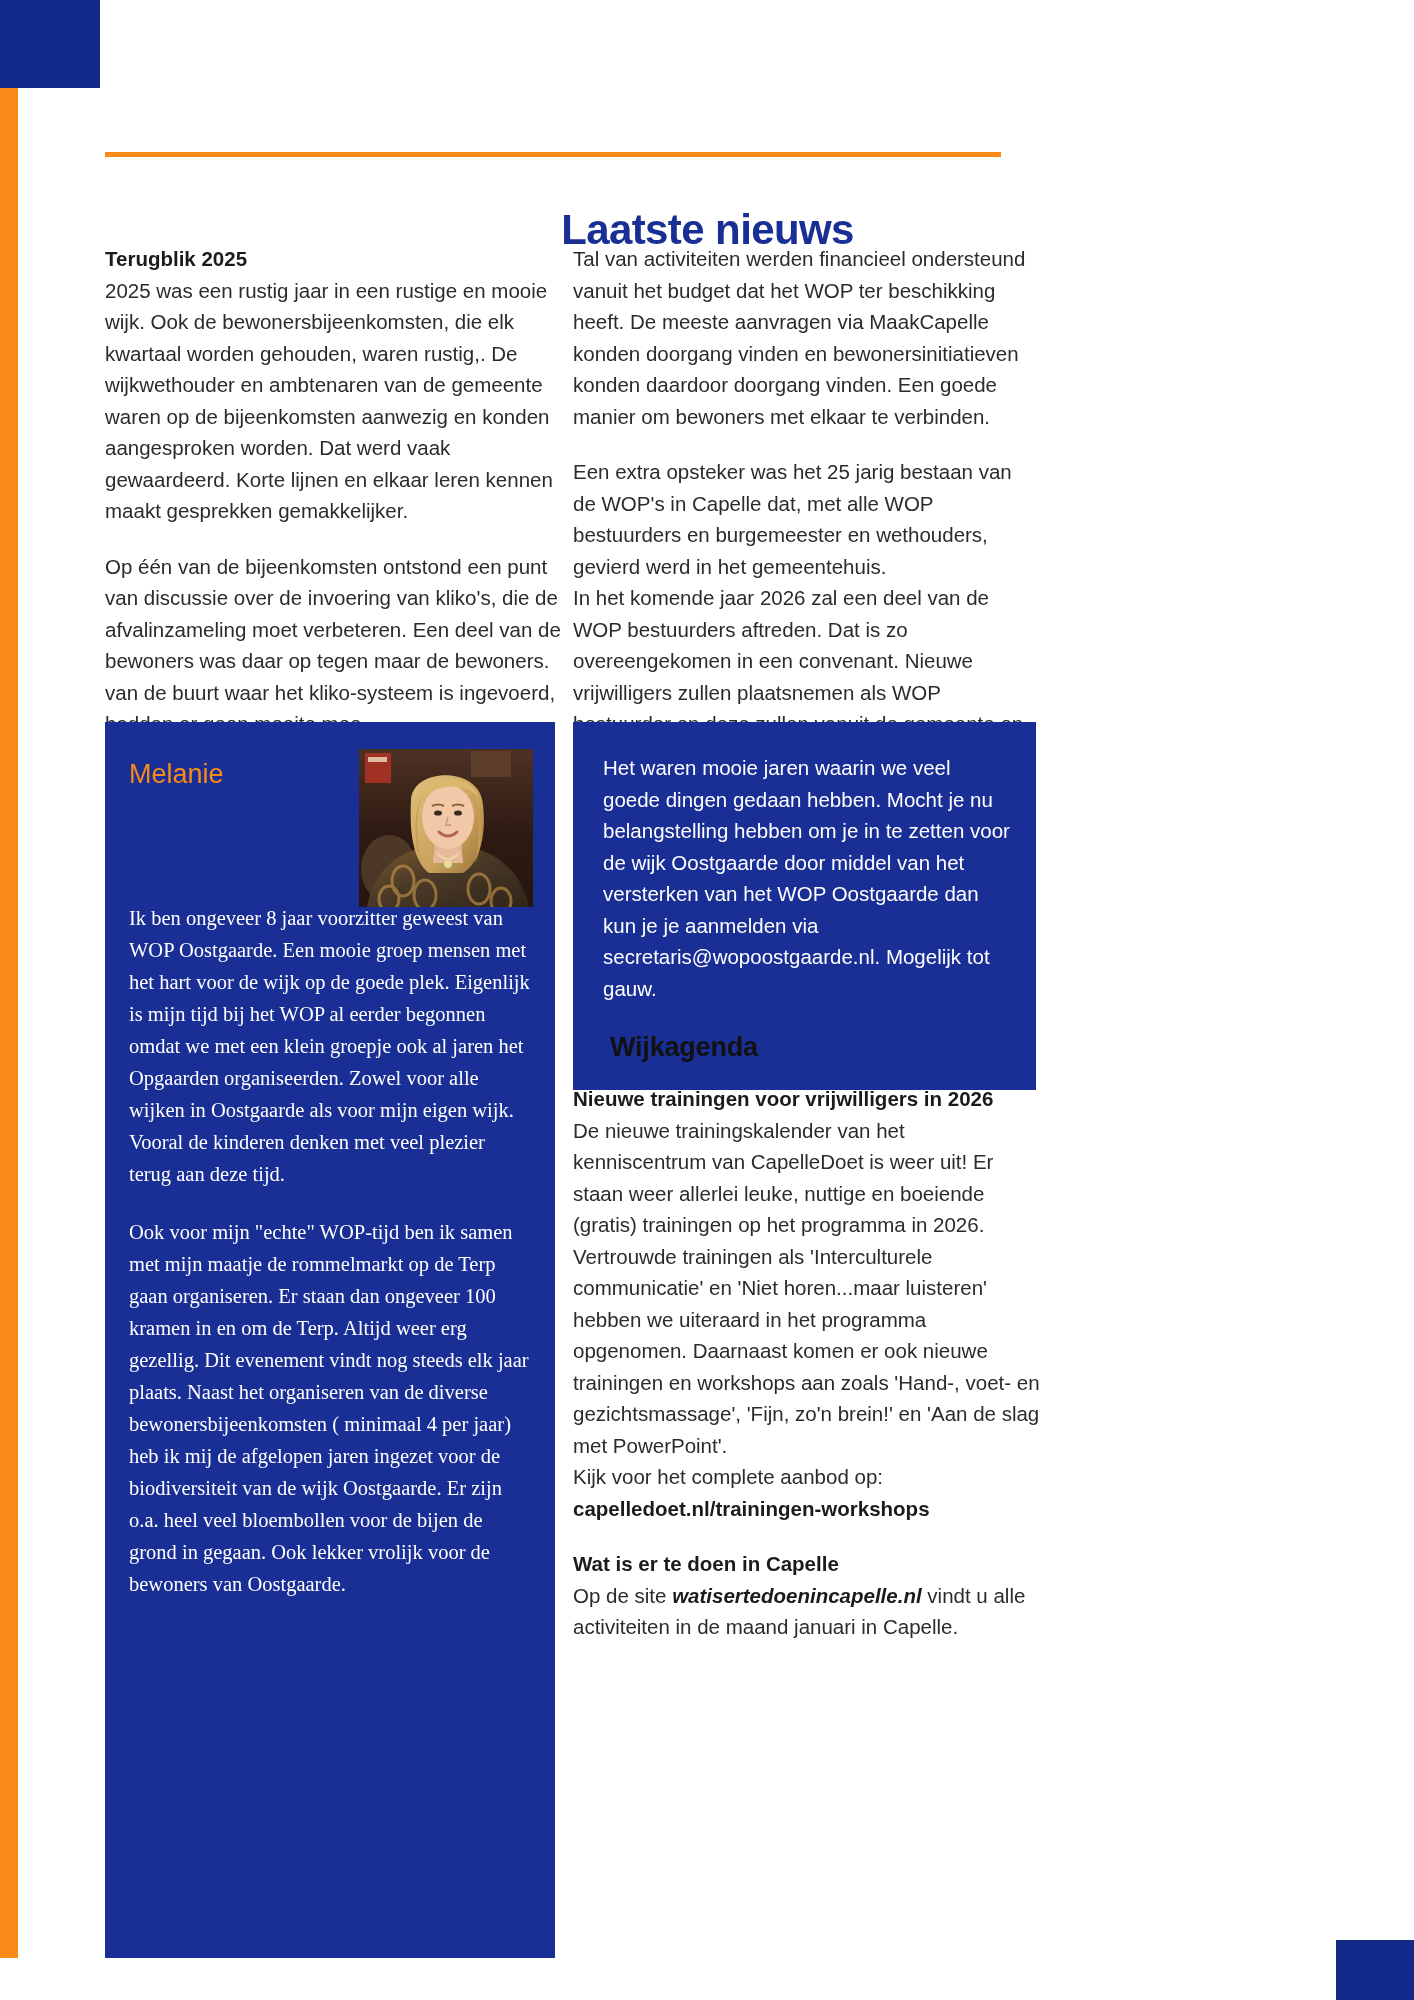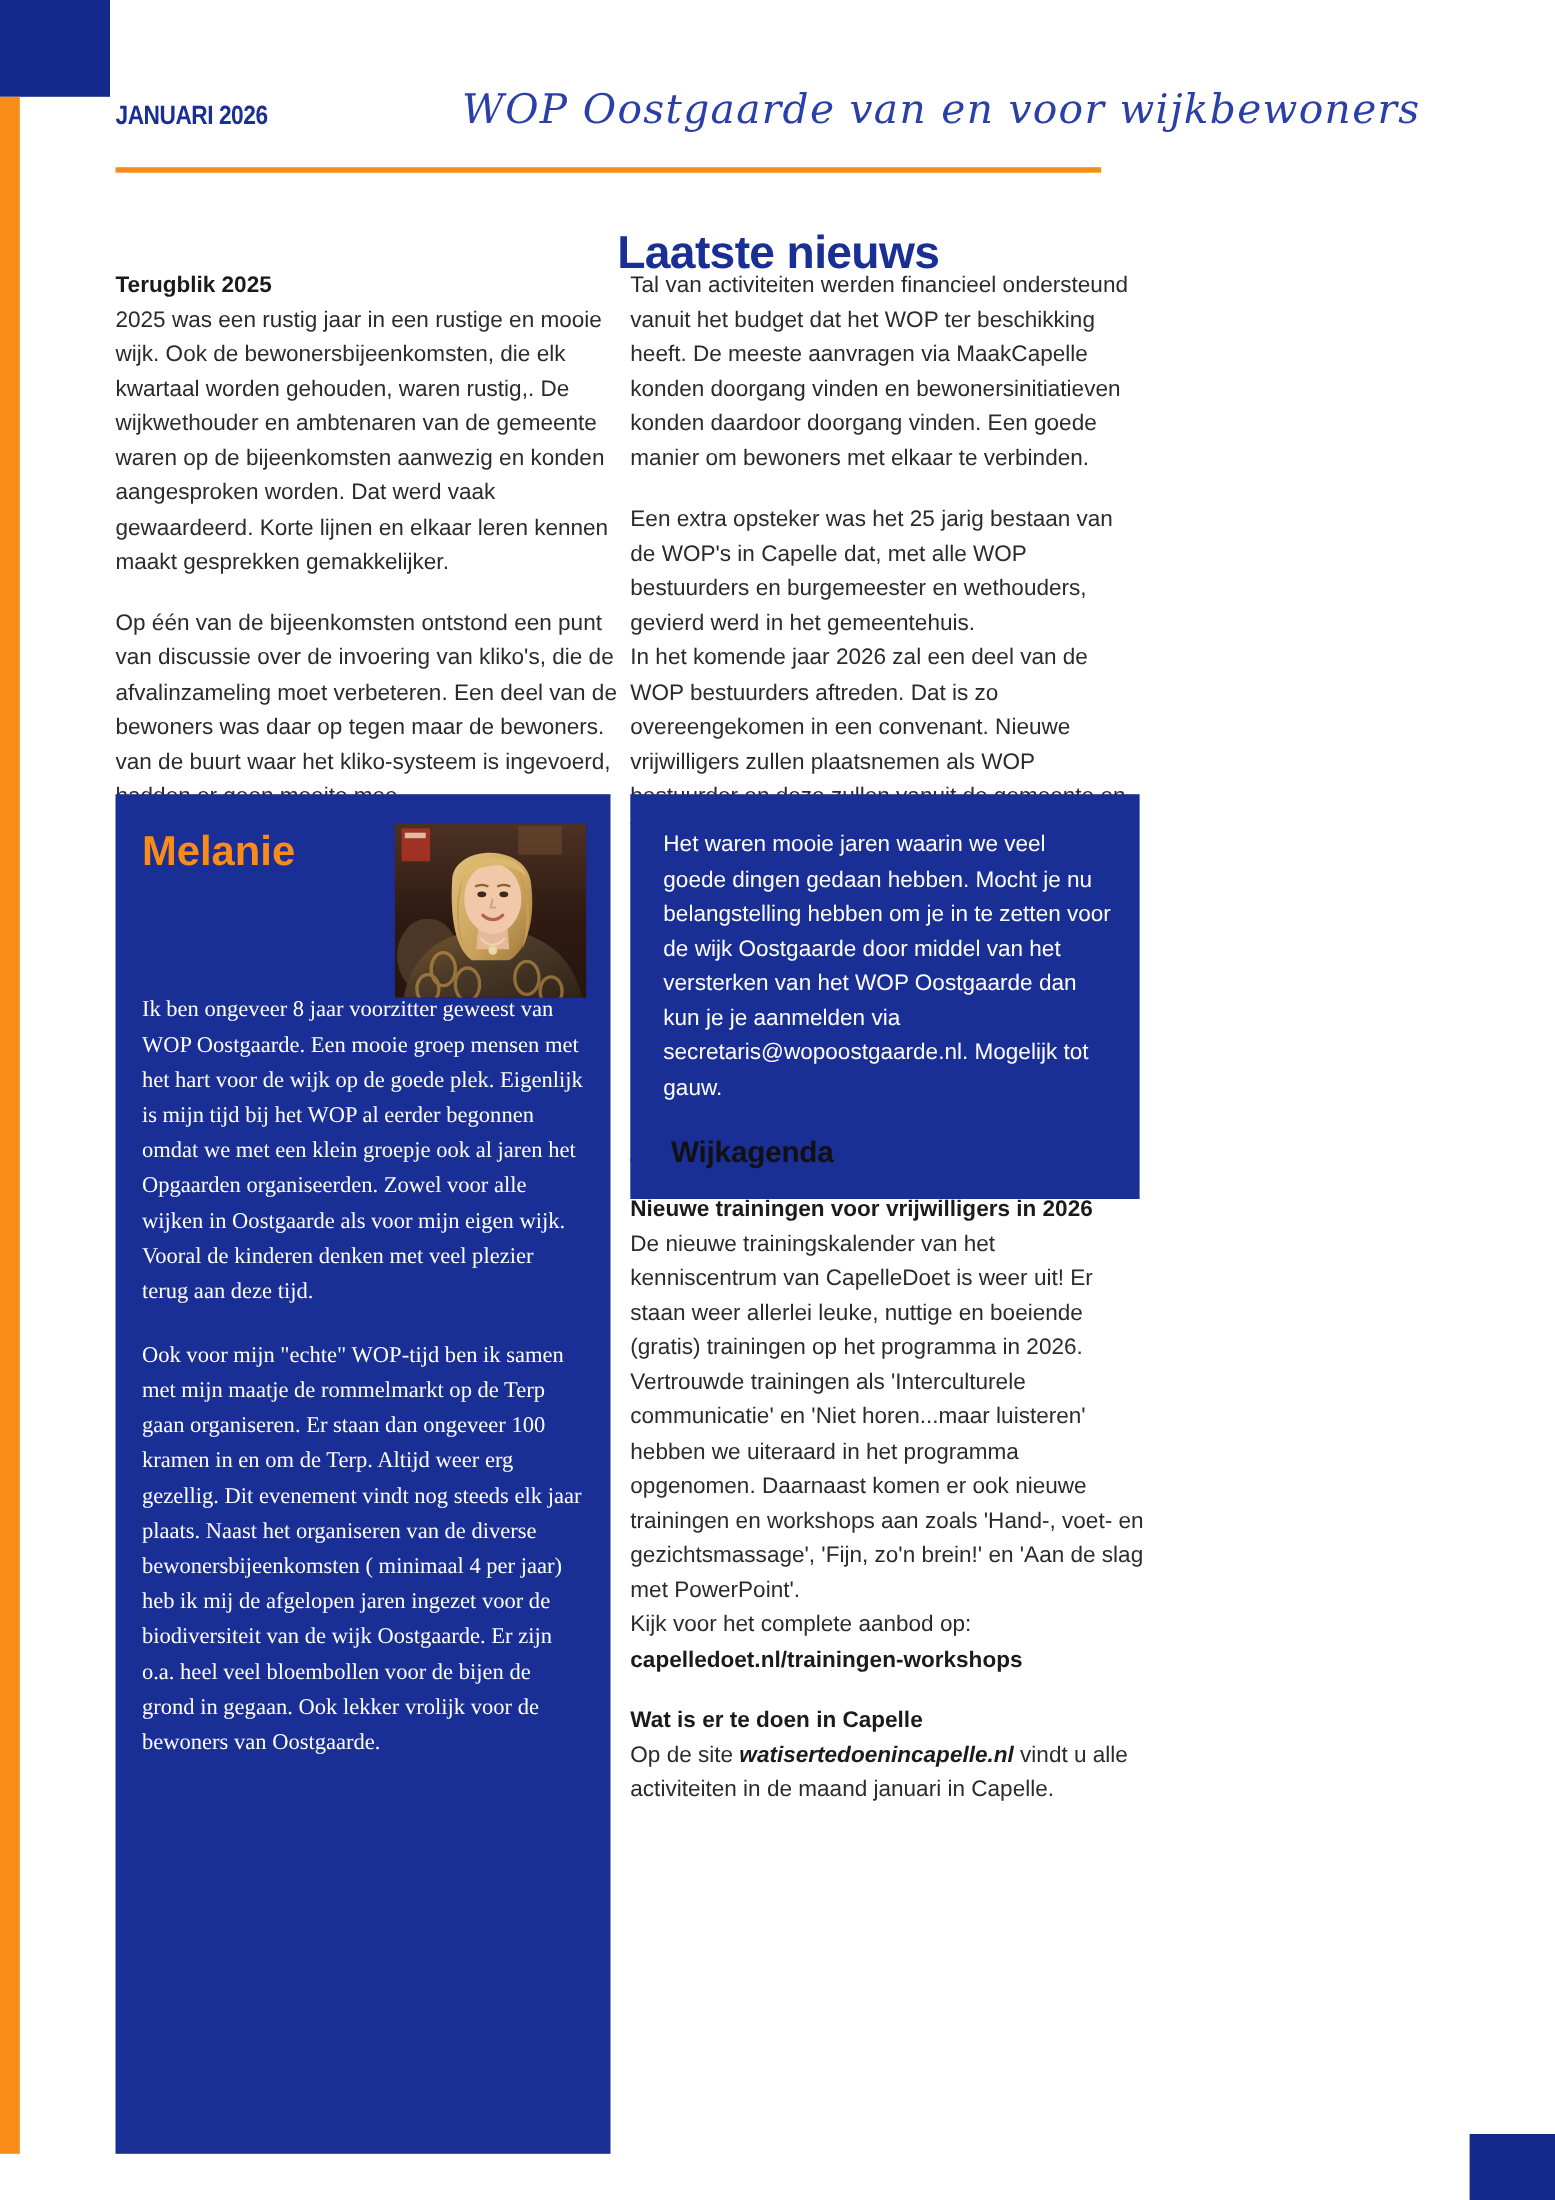--- a/index.html
+++ b/index.html
@@ -144,22 +144,22 @@
     position: relative;
     height: 150px;
   }
   .wiewie-label {
     font-size: 23px;
     font-weight: 350;
     color: #ffffff;
     line-height: 30px;
   }
   .wiewie-name {
-    font-size: 38px;
-    font-weight: bold;
+    font-size: 27px;
+    font-weight: normal;
     color: #f98c18;
     line-height: 44px;
     margin-top: 4px;
   }
   .portrait {
     position: absolute;
     right: -2px;
     top: -3px;
     width: 174px;
     height: 158px;
@@ -237,24 +237,20 @@
 </style>
 </head>
 <body>
 
 <div class="corner-navy-tl"></div>
 <div class="corner-orange-left"></div>
 <div class="corner-navy-br"></div>
 
 <div class="page">
 
-  <div class="masthead">
-    <div class="issue-date">JANUARI 2026</div>
-    <div class="masthead-script">WOP Oostgaarde van en voor wijkbewoners</div>
-  </div>
   <div class="rule-orange"></div>
 
   <h1 class="headline">Laatste nieuws</h1>
 
   <div class="columns">
 
     <div class="col col-left">
       <p class="body-text"><span class="lead-bold">Terugblik 2025</span><br><span>2025 was een rustig jaar in een rustige en mooie wijk. Ook de bewonersbijeenkomsten, die elk kwartaal worden gehouden, waren rustig,. De wijkwethouder en ambtenaren van de gemeente waren op de bijeenkomsten aanwezig en konden aangesproken worden. Dat werd vaak gewaardeerd. Korte lijnen en elkaar leren kennen maakt gesprekken gemakkelijker.</span></p>
       <p class="body-text">Op één van de bijeenkomsten ontstond een punt van discussie over de invoering van kliko's, die de afvalinzameling moet verbeteren. Een deel van de bewoners was daar op tegen maar de bewoners. van de buurt waar het kliko-systeem is ingevoerd, hadden er geen moeite mee.</p>
     </div>

